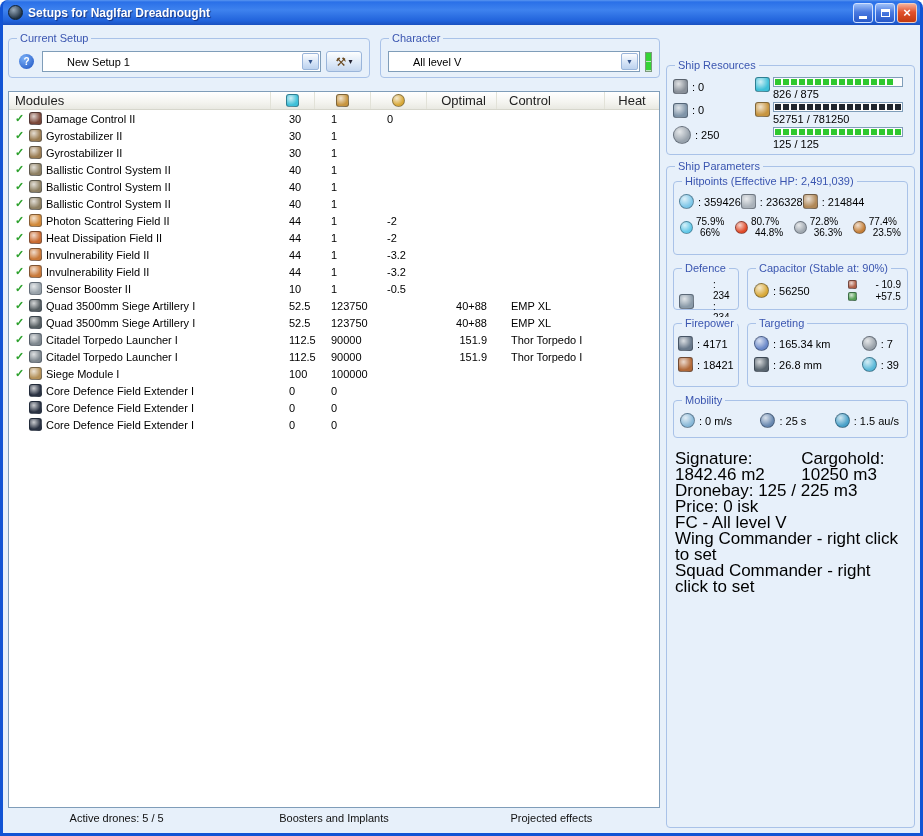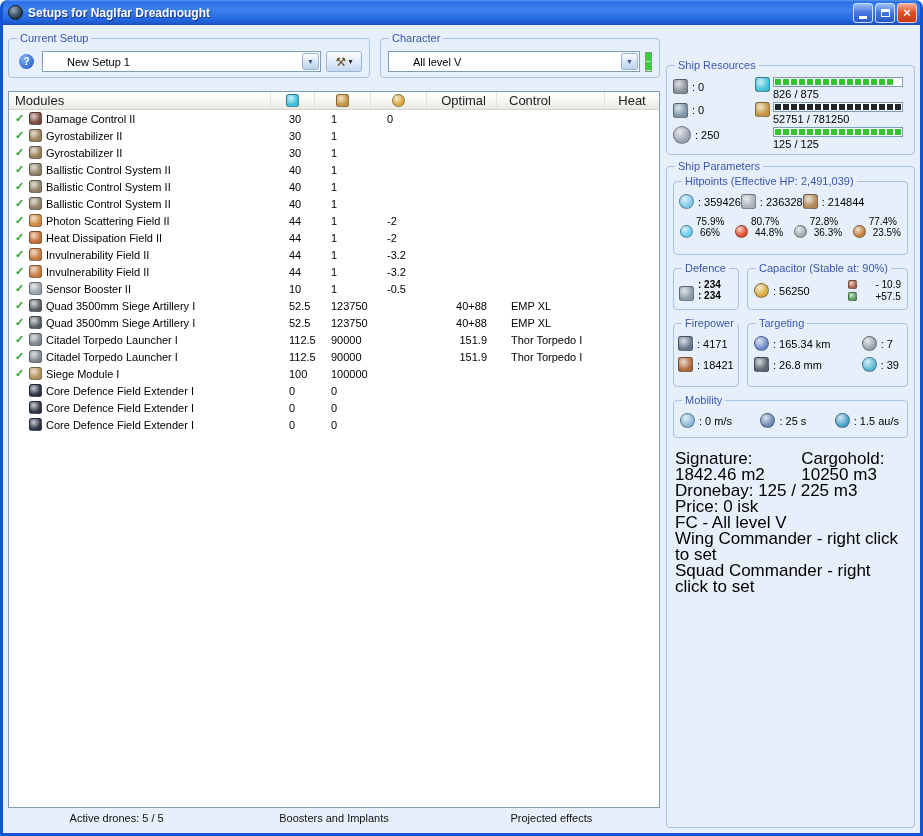--- a/index.html
+++ b/index.html
@@ -87,29 +87,29 @@
   .bar-wrap { display:flex; flex-direction:column; }
   .bar-track { width:130px; height:10px; border:1px solid #7f9db9; background:#fdfdfd; padding:1px; }
   .bar-fill { height:100%; }
   .bar-text { font-size:11px; margin-top:1px; }
   .spacer15 { width:15px; flex:0 0 15px; }
 
   .g-params { flex:1; display:flex; flex-direction:column; gap:13px; padding:14px 6px 6px; min-height:0; }
   .g-hp { flex:0 0 74px; padding:12px 5px 4px; }
   .hp-row { display:flex; justify-content:flex-start; }
   .resists-row { display:flex; justify-content:space-between; margin-top:7px; padding:0 1px; }
-  .resist-item { display:flex; align-items:flex-end; gap:3px; }
+  .resist-item { display:flex; align-items:center; gap:3px; }
   .res-vals { display:flex; flex-direction:column; font-size:10px; line-height:11px; }
   .res-armor { padding-left:4px; }
 
   .row2 { display:flex; gap:8px; }
   .g-def,.g-fp { flex:0 0 66px; }
   .g-capac,.g-tgt { flex:1; }
   .g-def { height:42px; } .g-capac { height:42px; }
-  .def-body { display:flex; align-items:flex-end; gap:4px; padding:10px 5px 2px;font-weight:bold; }
+  .def-body { display:flex; align-items:center; gap:19px; padding:10px 5px 2px; }
   .stack { display:flex; flex-direction:column; font-size:10px; line-height:11px; }
   .cap-body { display:flex; align-items:center; gap:4px; padding:10px 6px 2px; font-size:11px; }
   .cap-delta { margin-left:auto; display:flex; flex-direction:column; gap:1px; font-size:10px; line-height:11px; }
   .cap-delta .d { display:flex; align-items:center; gap:18px;margin-left:10px; }
 
   .g-fp { height:64px; } .g-tgt { height:64px; }
   .fp-body { display:flex; flex-direction:column; gap:6px; padding:12px 4px 2px; }
   .tgt-body { display:grid; grid-template-columns:1fr auto; row-gap:6px; column-gap:10px; padding:12px 8px 2px 6px; }
 
   .g-mob { flex:0 0 38px; }

